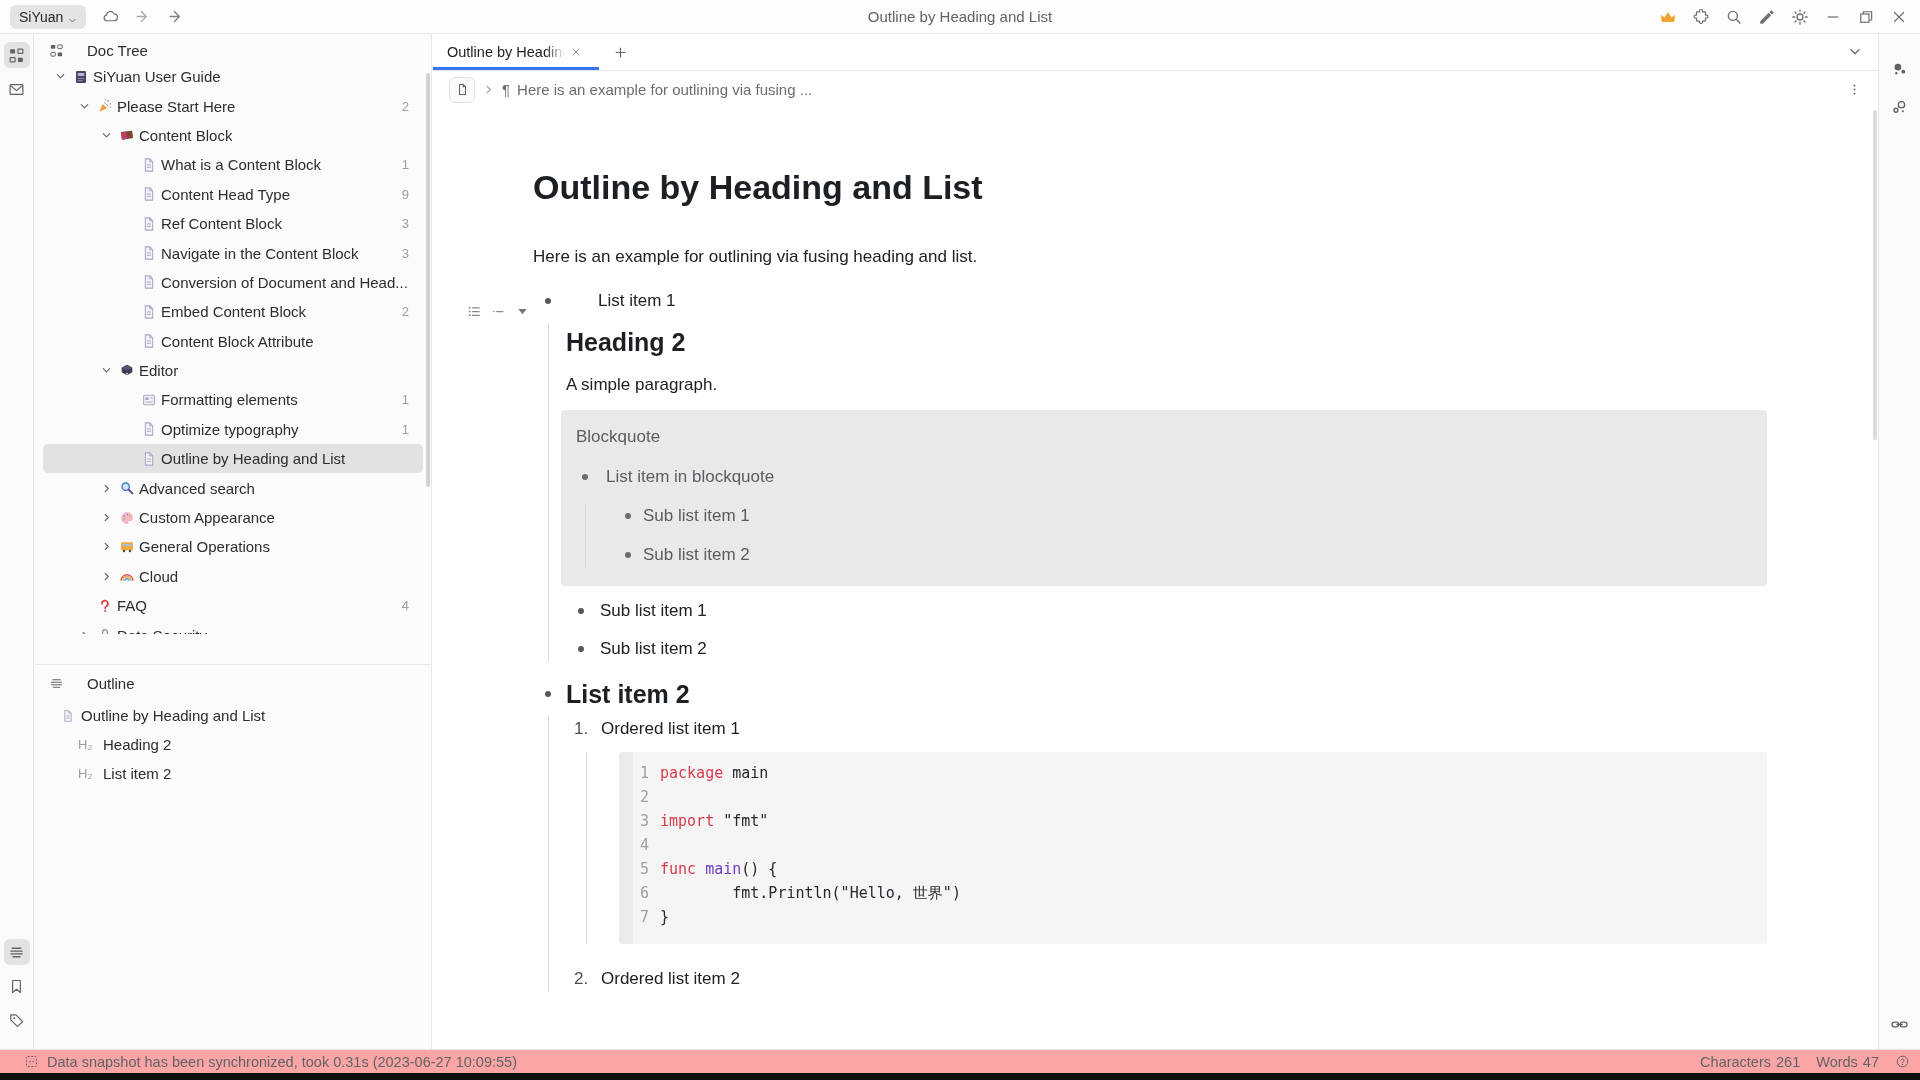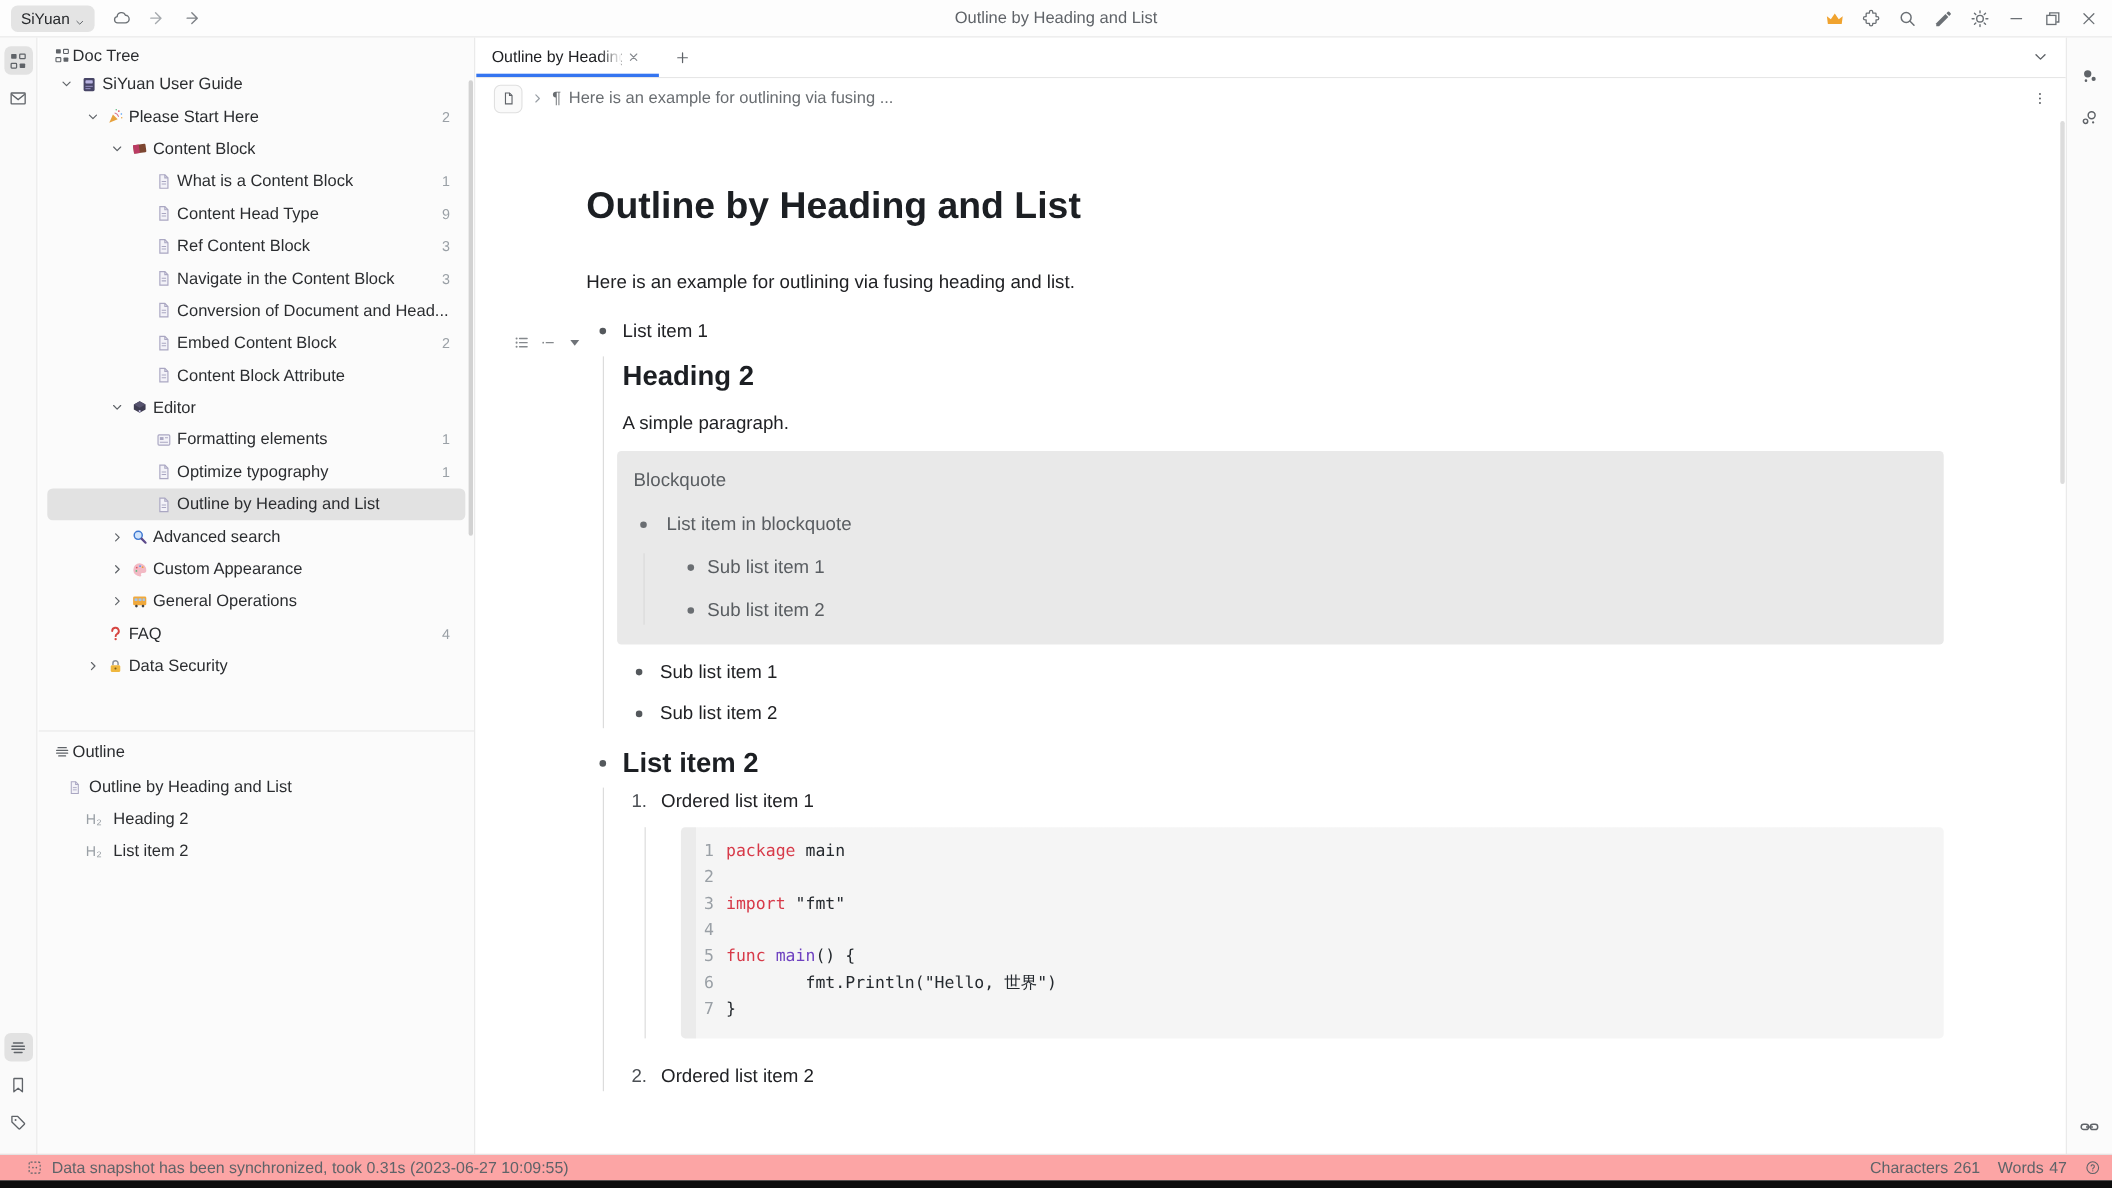--- a/index.html
+++ b/index.html
@@ -23,21 +23,21 @@
   #left-dock { position:absolute; left:0; top:34px; width:34px; bottom:31px; background:#fafafa;
     border-right:1px solid #e8e8e8; display:flex; flex-direction:column; align-items:center; padding:8px 0; }
   .dock-btn { width:26px; height:26px; border-radius:6px; display:grid; place-items:center; color:#5f6368; margin-bottom:8px; }
   .dock-btn svg { width:17px; height:17px; }
   .dock-btn.active { background:#e2e2e2; }
   .dock-spacer { margin-top:auto; }
 
   
   #left-panel { position:absolute; left:35px; top:34px; width:397px; bottom:31px; background:#fbfbfb;
     border-right:1px solid #e8e8e8; overflow:hidden; }
-  .panel-header { height:33px; display:flex; align-items:center; padding-left:14px; gap:2px; font-size:15px; color:#2b2d30; }
+  .panel-header { height:33px; display:flex; align-items:center; padding-left:14px; gap:23px; font-size:15px; color:#2b2d30; }
   .panel-header svg { width:15px; height:15px; color:#5f6368; }
   #doc-tree-scroll { position:absolute; left:0; top:33px; height:567px; width:100%; overflow:hidden; }
   #doc-tree-list { margin-top:-5px; }
   .tree-row { display:flex; align-items:center; height:29.4px; margin:0 8px; padding-right:14px;
     font-size:15px; color:#2b2d30; border-radius:5px; }
   .tree-row.selected { background:#e2e2e2; }
   .lvl0 { padding-left:12px; } .lvl1 { padding-left:36px; } .lvl2 { padding-left:58px; } .lvl3 { padding-left:80px; }
   .tree-toggle { width:18px; flex:none; color:#5f6368; display:flex; align-items:center; }
   .tree-toggle svg { width:11px; height:11px; }
   .tree-icon { width:20px; flex:none; display:flex; align-items:center; }
@@ -84,21 +84,21 @@
   #editor-scrollbar { position:absolute; right:1px; top:76px; width:4px; height:330px; background:#dcdcdc; border-radius:2px; }
 
   #doc-title { margin-top:56px; font-size:34px; line-height:46px; font-weight:700; color:#1c1f23; }
   .doc-p { font-size:17px; line-height:26px; margin-top:34px; }
   #gutter { position:absolute; left:34px; top:196px; display:flex; gap:9px; color:#85898d; }
   #gutter svg { width:15px; height:15px; }
 
   .list-block { margin-top:18px; }
   .li-row { display:flex; font-size:17px; line-height:26px; }
   .bullet { width:6px; height:6px; border-radius:50%; background:#54585c; margin:10px 15px 0 0; flex:none; }
-  .li-row.top-li { padding-left:12px; }
+  .li-row.top-li { padding-left:12px;gap:32px; }
   .li-children { margin-left:15px; border-left:1px solid #d9d9d9; padding-left:17px; }
   .h2 { font-size:25px; line-height:36px; font-weight:700; color:#1c1f23; margin-top:10px; }
   .simple-p { font-size:17px; line-height:26px; margin-top:12px; }
 
   .bq { margin-top:12px; margin-left:-5px; background:#e9e9e9; border-radius:4px; padding:14px 16px 18px 15px; color:#595d61; }
   .bq-p { font-size:17px; line-height:26px; }
   .bq .li-row { padding-left:6px; margin-top:14px; }
   .bq .bullet { background:#6a6e72; margin-right:18px; }
   .bq-children { margin-left:9px; border-left:1px solid #dadada; padding-left:39px; }
   .bq-children .li-row { padding-left:0; margin-top:13px; }
@@ -503,20 +503,35 @@
             <svg viewBox="0 0 24 24">
               <rect x="3" y="5" width="18" height="12" rx="2" fill="#f0a93c"></rect>
               <rect x="5" y="7.5" width="4" height="3.5" fill="#9fc4f2"></rect>
               <rect x="10.5" y="7.5" width="4" height="3.5" fill="#9fc4f2"></rect>
               <rect x="16" y="7.5" width="3" height="3.5" fill="#9fc4f2"></rect>
               <circle cx="7.5" cy="18" r="1.8" fill="#444"></circle>
               <circle cx="16.5" cy="18" r="1.8" fill="#444"></circle>
             </svg>
           </span>
           <span class="tree-label">General Operations</span>
+        </div>
+        <div class="tree-row lvl2">
+          <span class="tree-toggle">
+            <svg viewBox="0 0 24 24">
+              <path d="M9 5l7 7-7 7" fill="none" stroke="currentColor" stroke-width="2.4" stroke-linecap="round" stroke-linejoin="round"></path>
+            </svg>
+          </span>
+          <span class="tree-icon">
+            <svg viewBox="0 0 24 24">
+              <path d="M3 19a9 9 0 0 1 18 0" fill="none" stroke="#e25563" stroke-width="2.2"></path>
+              <path d="M6 19a6 6 0 0 1 12 0" fill="none" stroke="#e7a13c" stroke-width="2.2"></path>
+              <path d="M9 19a3 3 0 0 1 6 0" fill="none" stroke="#4f9cf5" stroke-width="2.2"></path>
+            </svg>
+          </span>
+          <span class="tree-label">Cloud</span>
         </div>
         <div class="tree-row lvl1">
           <span class="tree-toggle"></span>
           <span class="tree-icon">
             <svg viewBox="0 0 24 24">
               <path d="M7.5 8.5a4.5 4.5 0 1 1 6.6 4c-1.3.8-1.9 1.5-1.9 3" fill="none" stroke="#d64541" stroke-width="2.6" stroke-linecap="round"></path>
               <circle cx="12.2" cy="19.5" r="1.6" fill="#d64541"></circle>
             </svg>
           </span>
           <span class="tree-label">FAQ</span>

